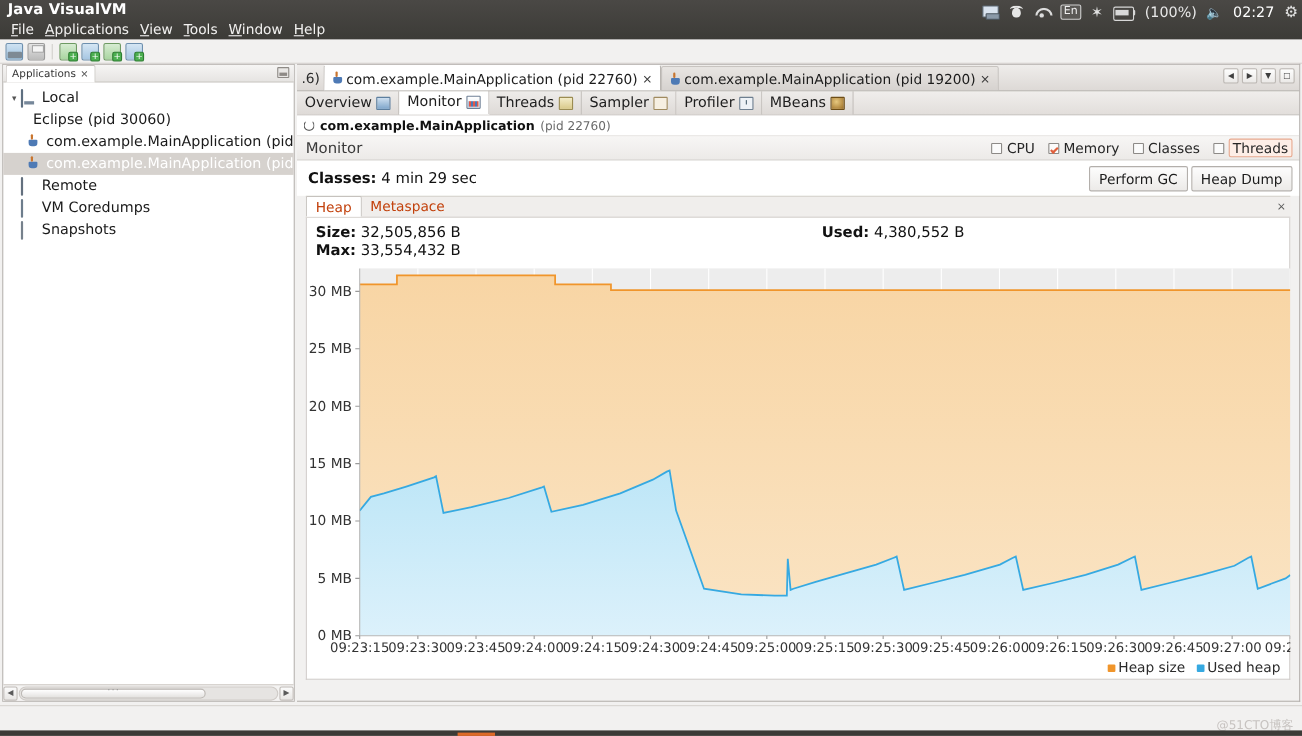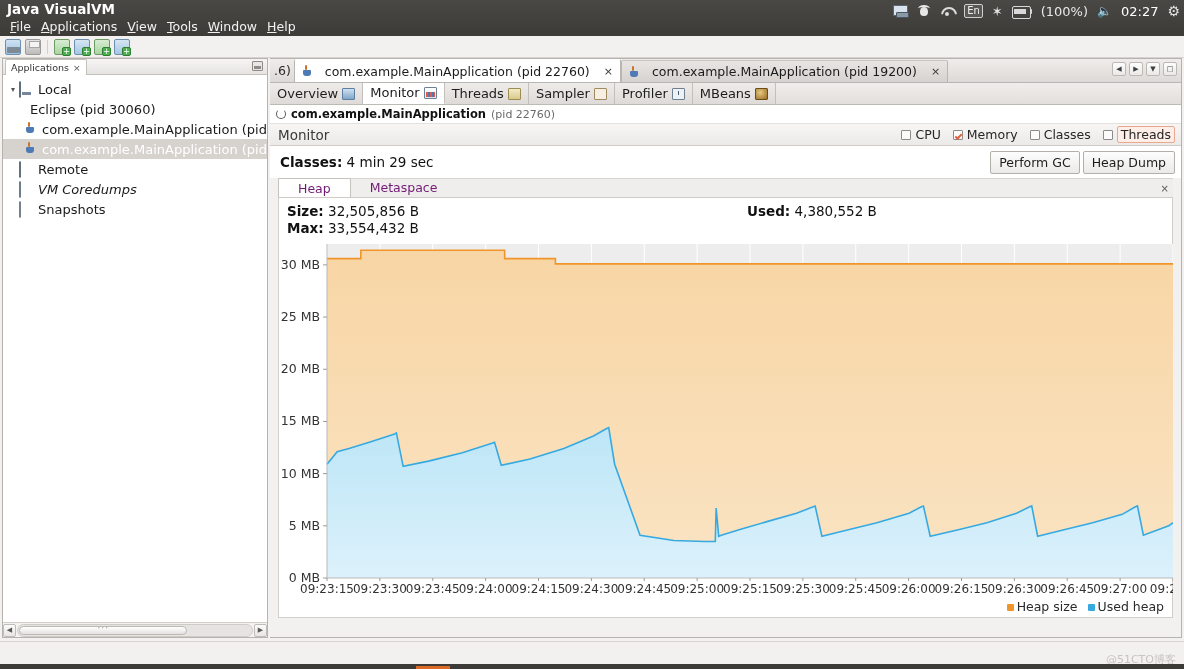--- a/index.html
+++ b/index.html
@@ -147,21 +147,21 @@
   .doc-tabbar {
     position: relative; height: 24px;
     background: linear-gradient(to bottom,#efedeb,#ddd9d6);
     border-bottom: 1px solid #b9b5b1;
     display: flex; align-items: flex-end;
   }
   .tab-trunc {
     padding: 3px 3px 4px 4px; font-size: 12.5px; color:#2a2a2a; align-self:flex-end;
   }
   .dtab {
-    height: 22px; display:flex; align-items:center; gap:12px;
+    height: 22px; display:flex; align-items:center; gap:2px;
     padding: 0 7px 0 7px; font-size: 12.5px; color:#1b1b1b;
     border-left: 1px solid #b9b5b1; border-right: 1px solid #b9b5b1;
     border-top: 1px solid #c8c4c0;
     background: linear-gradient(to bottom,#e8e5e2,#d6d2cf);
     border-radius: 2px 2px 0 0;
   }
   .dtab.active { background:#ffffff; border-top-color:#ffffff; height:23px; }
   .dtab .cup { width:11px;height:12px; position:relative; flex:0 0 11px;}
   .dtab .cup:before{content:"";position:absolute;left:1px;top:5px;width:8px;height:6px;background:#4e7ab5;border-radius:1px 1px 3px 3px;}
   .dtab .cup:after{content:"";position:absolute;left:3px;top:0;width:2px;height:5px;background:#c9752e;border-radius:2px;}
@@ -238,21 +238,21 @@
     border:1px solid #b3afab; border-radius:2px;
   }
 
   .heap-tabbar {
     height: 20px; background:#f0eeec; border-top:1px solid #d8d4d0;
     border-bottom:1px solid #cfcbc7;
     display:flex; align-items:flex-end; position:relative;
     margin: 0 8px;
   }
   .htab {
-    height:19px; display:flex;align-items:center; padding:0 19px; font-size:12.5px; color:#701a75;
+    height:19px; display:flex;align-items:center; padding:0 8px; font-size:12.5px; color:#c2410c;
     border:1px solid #c6c2be; border-bottom:none; background:linear-gradient(to bottom,#f6f5f4,#e3dfdc);
     border-radius:2px 2px 0 0;
   }
   .htab.active{ background:#ffffff; }
   .htab.plain{ border:none; background:transparent; }
   .htab-close{ position:absolute; right:4px; top:4px; font-size:10px; color:#5a5a5a; }
 
   
   .chart-panel {
     margin: 0 8px; background:#ffffff; border:1px solid #d2cecb; border-top:none;
@@ -367,21 +367,21 @@
         <span class="tlabel">com.example.MainApplication (pid</span>
       </div>
       <div class="trow selected" style="padding-left:20px;">
         <span class="tico"><span class="ic-java"></span></span>
         <span class="tlabel">com.example.MainApplication (pid</span>
       </div>
       <div class="trow" style="padding-left:16px;">
         <span class="tico"><span class="ic-remote"></span></span>
         <span class="tlabel">Remote</span>
       </div>
-      <div class="trow" style="padding-left:16px;font-style:italic;">
+      <div class="trow" style="padding-left:16px;">
         <span class="tico"><span class="ic-core"></span></span>
         <span class="tlabel">VM Coredumps</span>
       </div>
       <div class="trow" style="padding-left:16px;">
         <span class="tico"><span class="ic-snap"></span></span>
         <span class="tlabel">Snapshots</span>
       </div>
     </div>
 
     <div class="hscroll-wrap">

